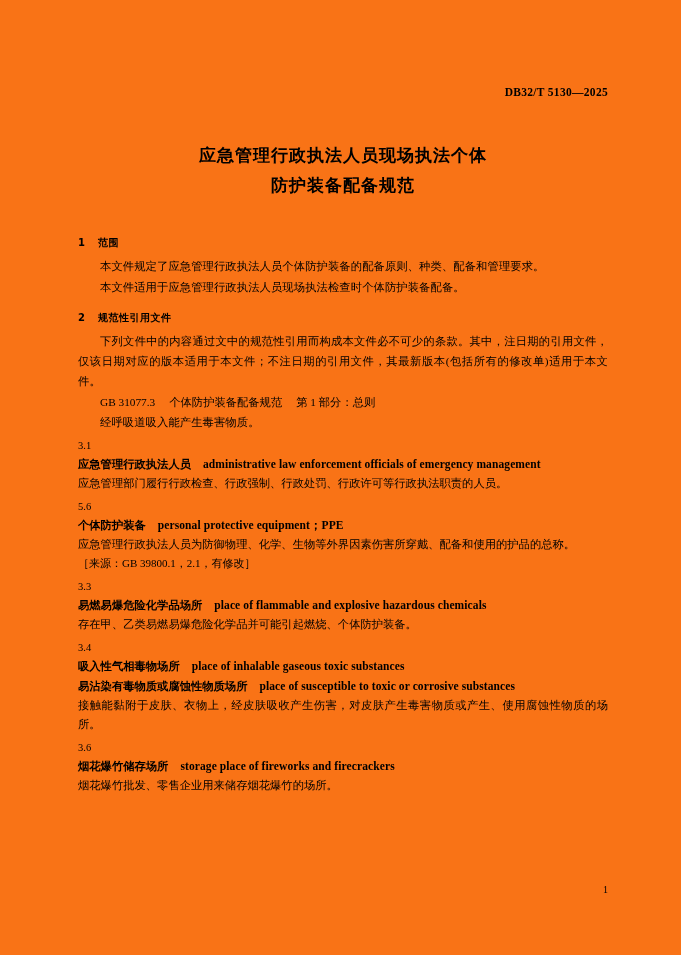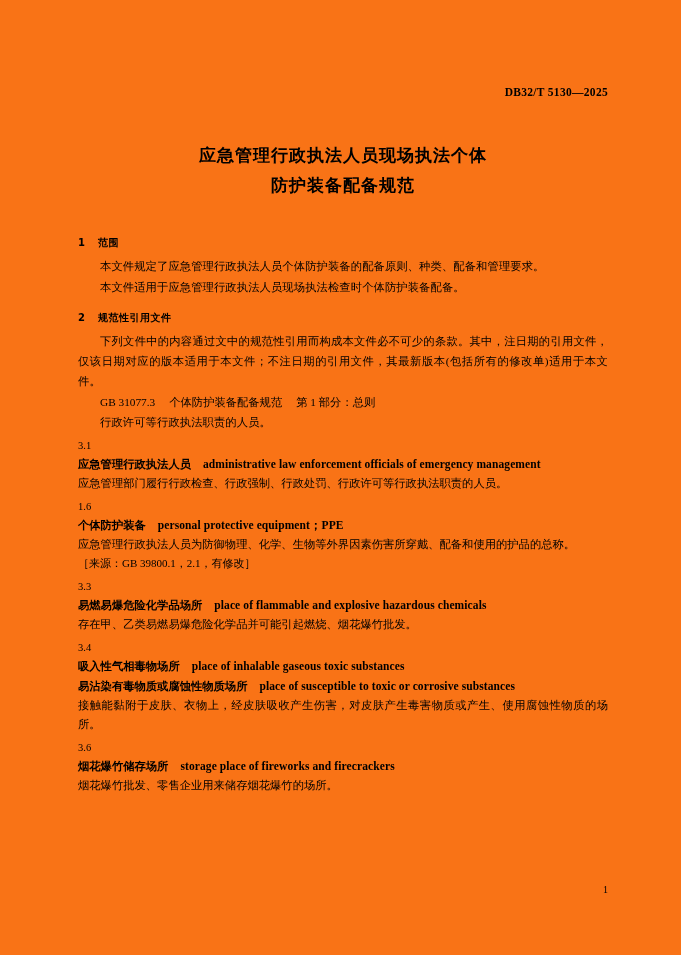--- a/index.html
+++ b/index.html
@@ -142,39 +142,39 @@
       <p class="para">本文件适用于应急管理行政执法人员现场执法检查时个体防护装备配备。</p>
 
       <div class="clause-head">
         <span class="num">2</span><span>规范性引用文件</span>
       </div>
       <p class="para">下列文件中的内容通过文中的规范性引用而构成本文件必不可少的条款。其中，注日期的引用文件，仅该日期对应的版本适用于本文件；不注日期的引用文件，其最新版本(包括所有的修改单)适用于本文件。</p>
       <p class="ref-item">
         <span>GB 31077.3</span><span class="gap"></span><span>个体防护装备配备规范</span><span class="gap"></span><span>第 1 部分：总则</span>
       </p>
 
-      <p class="para">行政许可等行政执法职责的人员。</p>
+      <p class="para">经呼吸道吸入能产生毒害物质。</p>
 
       <div class="term">
         <div class="term-num">3.1</div>
         <div class="term-title"><span>应急管理行政执法人员</span><span class="en">administrative law enforcement officials of emergency management</span></div>
         <p class="term-def">应急管理部门履行行政检查、行政强制、行政处罚、行政许可等行政执法职责的人员。</p>
       </div>
 
       <div class="term">
-        <div class="term-num">1.6</div>
+        <div class="term-num">5.6</div>
         <div class="term-title"><span>个体防护装备</span><span class="en">personal protective equipment；PPE</span></div>
         <p class="term-def">应急管理行政执法人员为防御物理、化学、生物等外界因素伤害所穿戴、配备和使用的护品的总称。</p>
         <p class="term-src">［来源：GB 39800.1，2.1，有修改］</p>
       </div>
 
       <div class="term">
         <div class="term-num">3.3</div>
         <div class="term-title"><span>易燃易爆危险化学品场所</span><span class="en">place of flammable and explosive hazardous chemicals</span></div>
-        <p class="term-def">存在甲、乙类易燃易爆危险化学品并可能引起燃烧、烟花爆竹批发。</p>
+        <p class="term-def">存在甲、乙类易燃易爆危险化学品并可能引起燃烧、个体防护装备。</p>
       </div>
 
       <div class="term">
         <div class="term-num">3.4</div>
         <div class="term-title"><span>吸入性气相毒物场所</span><span class="en">place of inhalable gaseous toxic substances</span></div>
       </div>
 
       <div class="term">
         <div class="term-title"><span>易沾染有毒物质或腐蚀性物质场所</span><span class="en">place of susceptible to toxic or corrosive substances</span></div>
         <p class="term-def">接触能黏附于皮肤、衣物上，经皮肤吸收产生伤害，对皮肤产生毒害物质或产生、使用腐蚀性物质的场所。</p>

